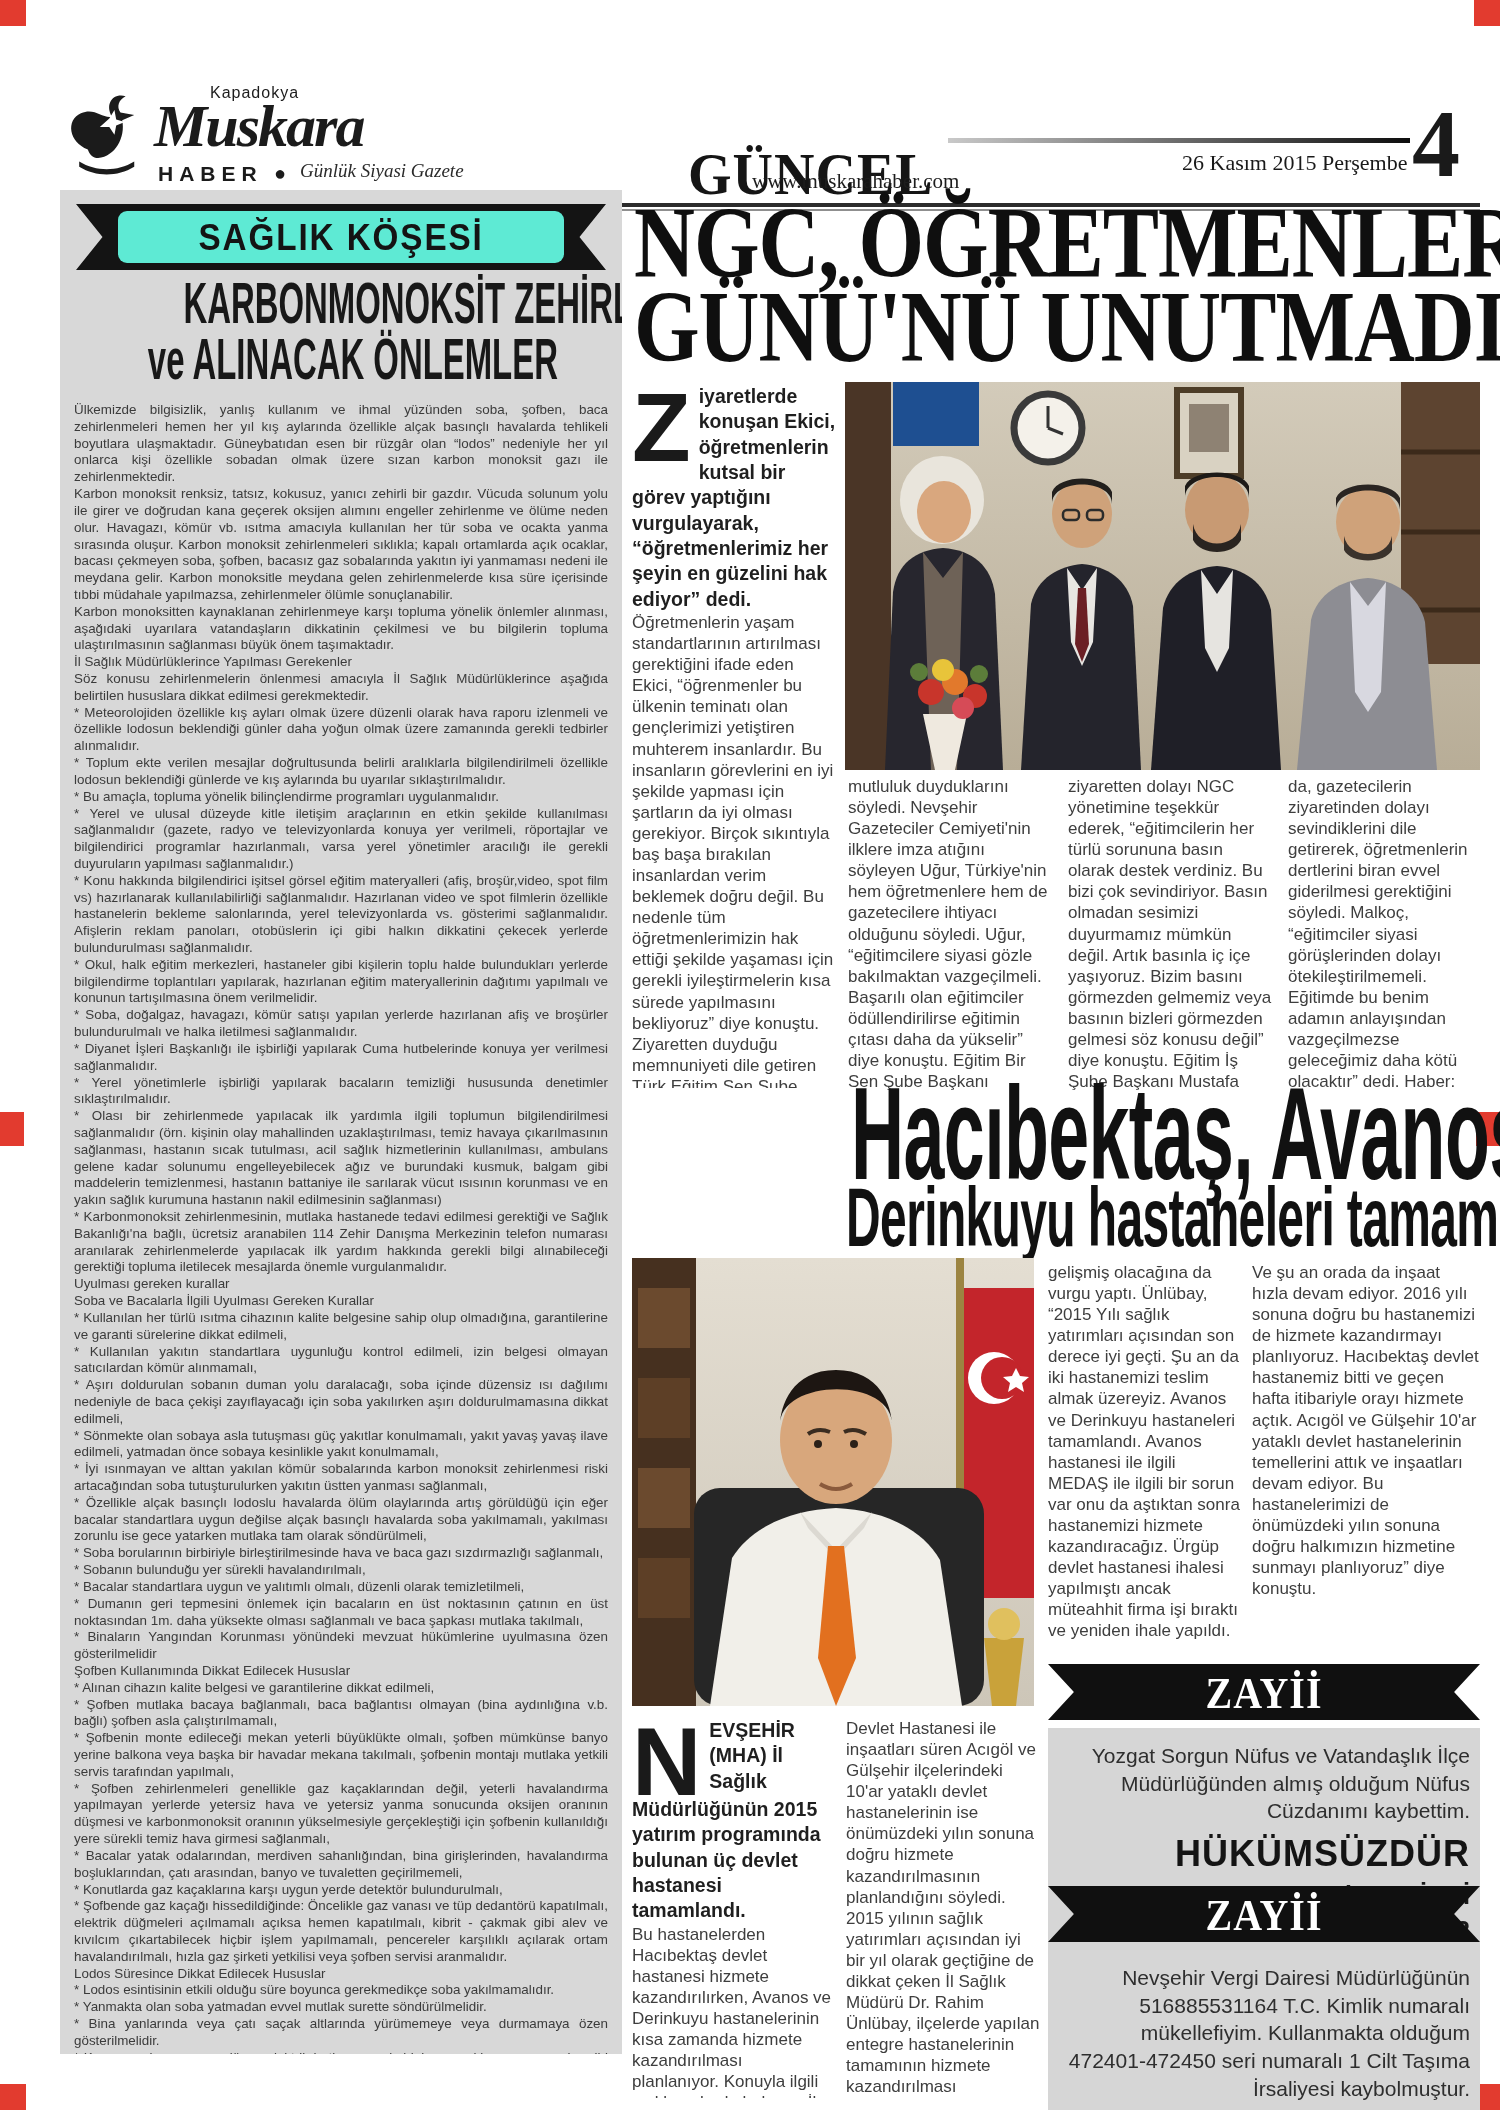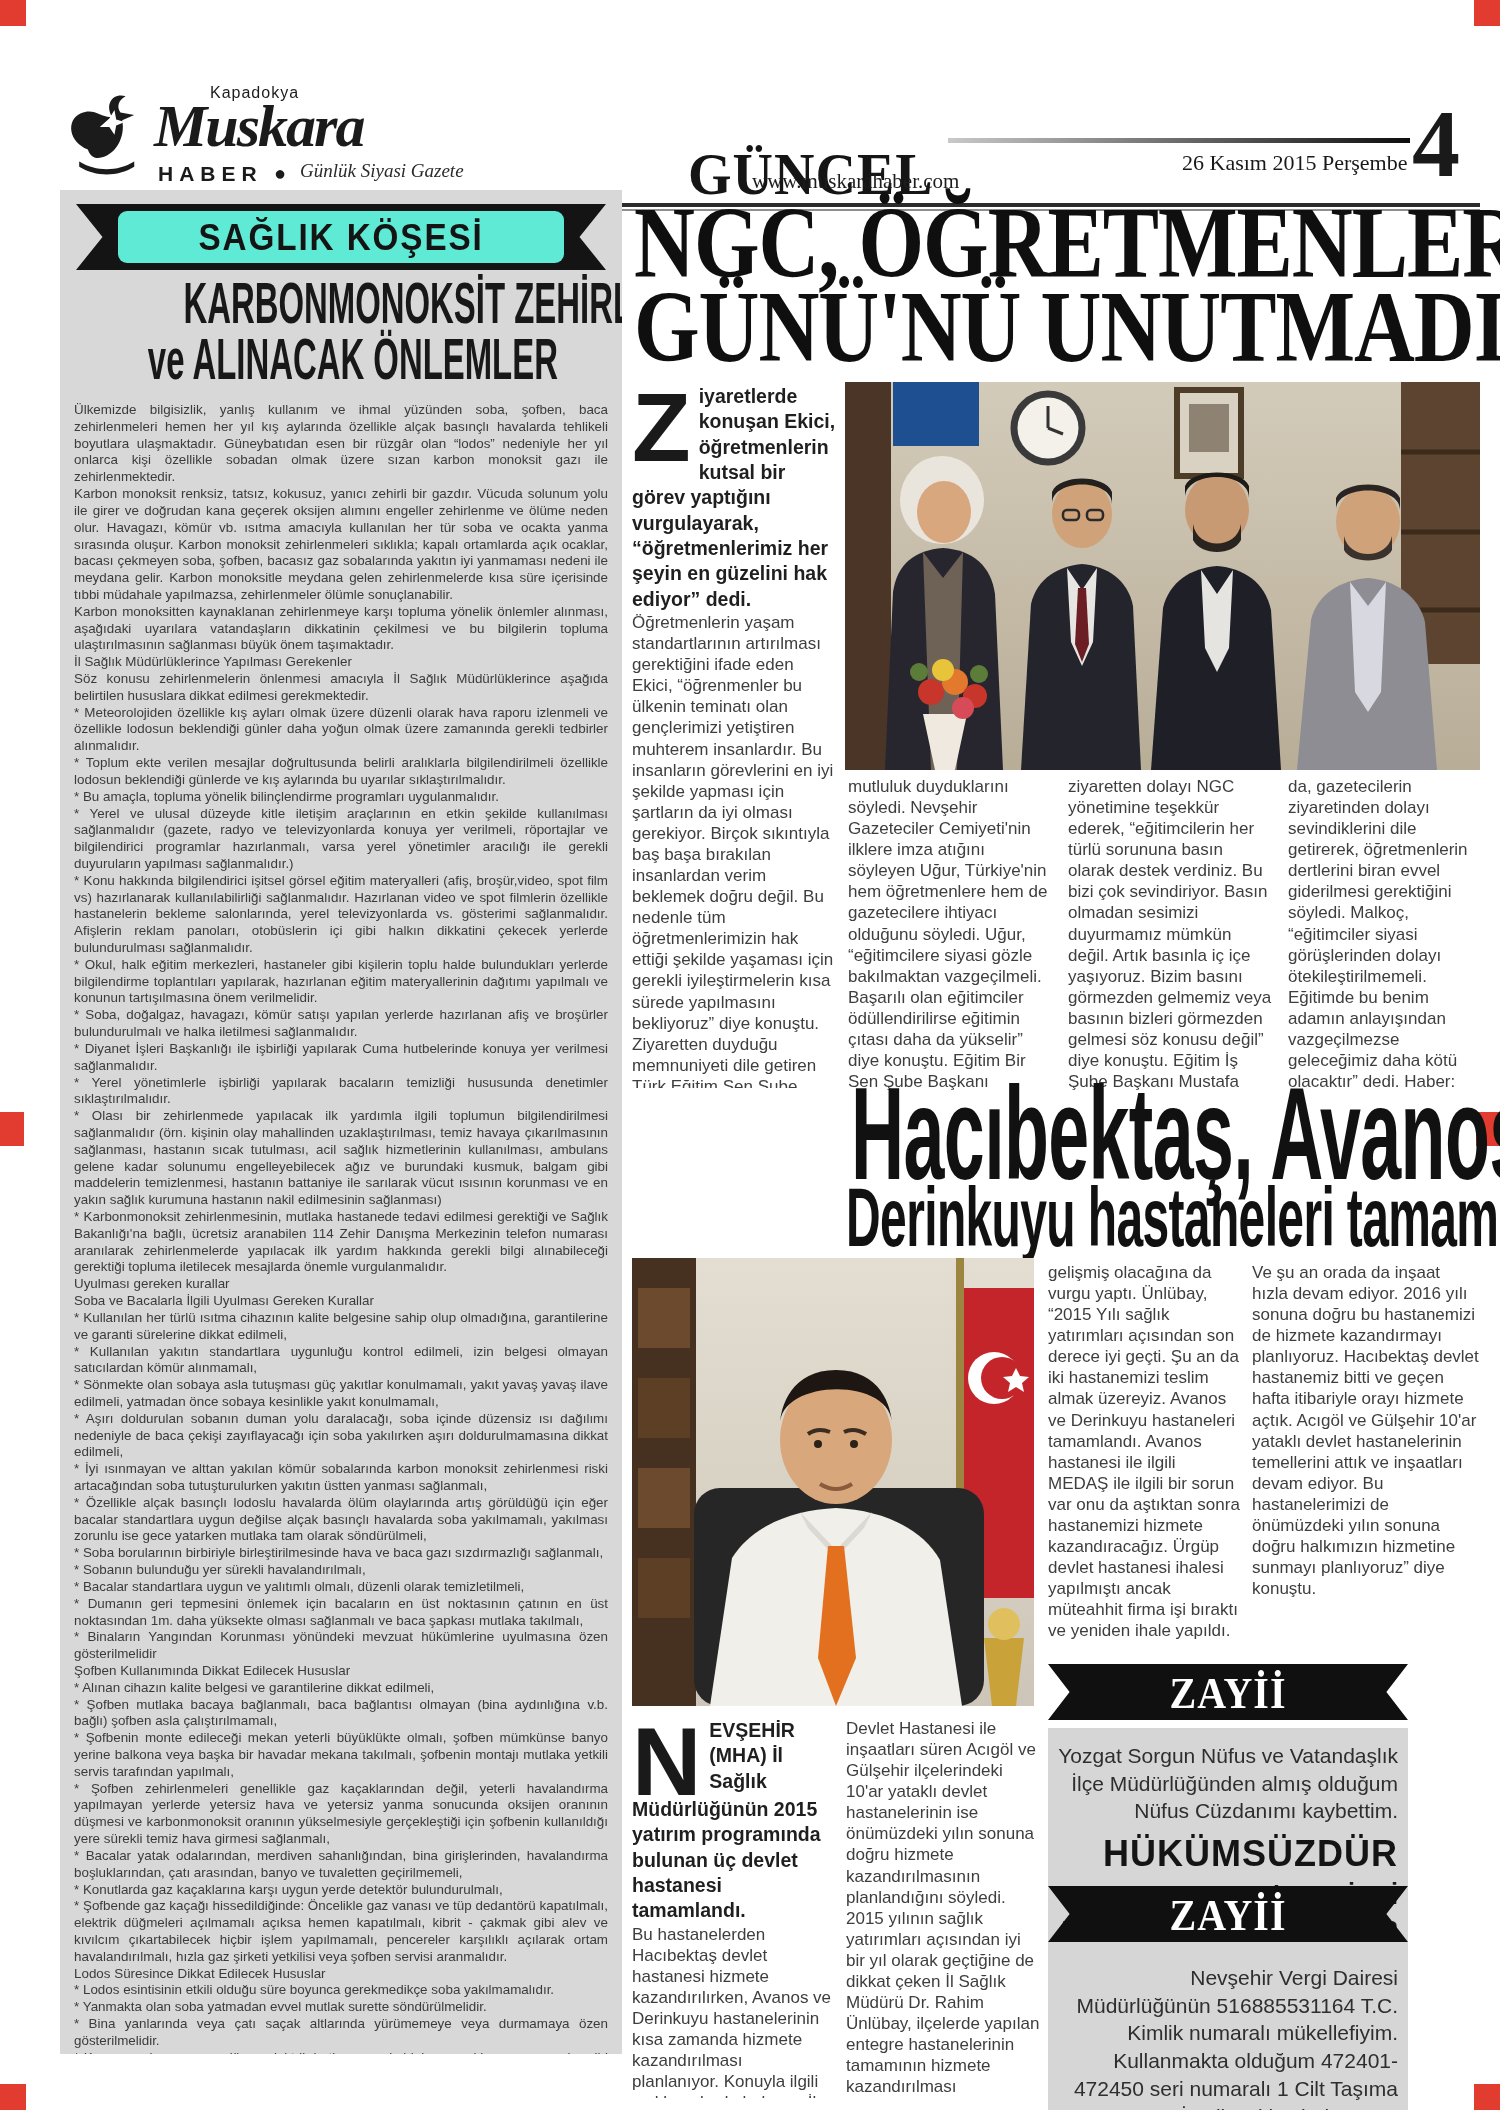--- a/index.html
+++ b/index.html
@@ -56,21 +56,21 @@
   #hac-line1{height:96px;line-height:96px;}
   #hac-line1 span{font-size:115px;transform:scale(0.64,1.14);}
   #hac-line2{height:66px;line-height:66px;}
   #hac-line2 span{font-size:75px;transform:scale(0.64,1.10);}
 
   
   .photo{position:absolute;overflow:hidden;background:#b9b1a2;}
   .photo svg{display:block;}
 
   
-  .notice{position:absolute;left:1048px;width:360px;}
+  .notice{position:absolute;left:1048px;width:432px;}
   .ribbon{height:56px;background:#101010;clip-path:polygon(0 0,100% 0,94% 50%,100% 100%,0 100%,6% 50%);
           display:flex;align-items:center;justify-content:center;}
   .ribbon span{color:#ffffff;font-family:"Liberation Serif",serif;font-weight:bold;font-size:40px;
                letter-spacing:1px;display:inline-block;transform:scaleY(1.12);}
   .notice-body{background:#d6d6d6;margin-top:8px;padding:14px 10px 16px;text-align:right;color:#2e2e2e;}
   .notice-line{font-size:21px;line-height:1.32;}
   .notice-strong1{font-size:36px;font-weight:bold;margin-top:8px;color:#141414;letter-spacing:1px;}
   .notice-strong2{font-size:25px;font-weight:bold;margin-top:6px;color:#1a1a1a;}
 </style>
 </head>
@@ -135,22 +135,22 @@
         <p>* Okul, halk eğitim merkezleri, hastaneler gibi kişilerin toplu halde bulundukları yerlerde bilgilendirme toplantıları yapılarak, hazırlanan eğitim materyallerinin dağıtımı yapılmalı ve konunun tartışılmasına önem verilmelidir.</p>
         <p>* Soba, doğalgaz, havagazı, kömür satışı yapılan yerlerde hazırlanan afiş ve broşürler bulundurulmalı ve halka iletilmesi sağlanmalıdır.</p>
         <p>* Diyanet İşleri Başkanlığı ile işbirliği yapılarak Cuma hutbelerinde konuya yer verilmesi sağlanmalıdır.</p>
         <p>* Yerel yönetimlerle işbirliği yapılarak bacaların temizliği hususunda denetimler sıklaştırılmalıdır.</p>
         <p>* Olası bir zehirlenmede yapılacak ilk yardımla ilgili toplumun bilgilendirilmesi sağlanmalıdır (örn. kişinin olay mahallinden uzaklaştırılması, temiz havaya çıkarılmasının sağlanması, hastanın sıcak tutulması, acil sağlık hizmetlerinin kullanılması, ambulans gelene kadar solunumu engelleyebilecek ağız ve burundaki kusmuk, balgam gibi maddelerin temizlenmesi, hastanın battaniye ile sarılarak vücut ısısının korunması ve en yakın sağlık kurumuna hastanın nakil edilmesinin sağlanması)</p>
         <p>* Karbonmonoksit zehirlenmesinin, mutlaka hastanede tedavi edilmesi gerektiği ve Sağlık Bakanlığı'na bağlı, ücretsiz aranabilen 114 Zehir Danışma Merkezinin telefon numarası aranılarak zehirlenmelerde yapılacak ilk yardım hakkında gerekli bilgi alınabileceği gerektiği topluma iletilecek mesajlarda önemle vurgulanmalıdır.</p>
         <p>Uyulması gereken kurallar</p>
         <p>Soba ve Bacalarla İlgili Uyulması Gereken Kurallar</p>
         <p>* Kullanılan her türlü ısıtma cihazının kalite belgesine sahip olup olmadığına, garantilerine ve garanti sürelerine dikkat edilmeli,</p>
         <p>* Kullanılan yakıtın standartlara uygunluğu kontrol edilmeli, izin belgesi olmayan satıcılardan kömür alınmamalı,</p>
+        <p>* Aşırı doldurulan sobanın duman yolu daralacağı, soba içinde düzensiz ısı dağılımı nedeniyle de baca çekişi zayıflayacağı için soba yakılırken aşırı doldurulmamasına dikkat edilmeli,</p>
         <p>* Sönmekte olan sobaya asla tutuşması güç yakıtlar konulmamalı, yakıt yavaş yavaş ilave edilmeli, yatmadan önce sobaya kesinlikle yakıt konulmamalı,</p>
-        <p>* Aşırı doldurulan sobanın duman yolu daralacağı, soba içinde düzensiz ısı dağılımı nedeniyle de baca çekişi zayıflayacağı için soba yakılırken aşırı doldurulmamasına dikkat edilmeli,</p>
         <p>* İyi ısınmayan ve alttan yakılan kömür sobalarında karbon monoksit zehirlenmesi riski artacağından soba tutuşturulurken yakıtın üstten yanması sağlanmalı,</p>
         <p>* Özellikle alçak basınçlı lodoslu havalarda ölüm olaylarında artış görüldüğü için eğer bacalar standartlara uygun değilse alçak basınçlı havalarda soba yakılmamalı, yakılması zorunlu ise gece yatarken mutlaka tam olarak söndürülmeli,</p>
         <p>* Soba borularının birbiriyle birleştirilmesinde hava ve baca gazı sızdırmazlığı sağlanmalı,</p>
         <p>* Sobanın bulunduğu yer sürekli havalandırılmalı,</p>
         <p>* Bacalar standartlara uygun ve yalıtımlı olmalı, düzenli olarak temizletilmeli,</p>
         <p>* Dumanın geri tepmesini önlemek için bacaların en üst noktasının çatının en üst noktasından 1m. daha yüksekte olması sağlanmalı ve baca şapkası mutlaka takılmalı,</p>
         <p>* Binaların Yangından Korunması yönündeki mevzuat hükümlerine uyulmasına özen gösterilmelidir</p>
         <p>Şofben Kullanımında Dikkat Edilecek Hususlar</p>
         <p>* Alınan cihazın kalite belgesi ve garantilerine dikkat edilmeli,</p>
         <p>* Şofben mutlaka bacaya bağlanmalı, baca bağlantısı olmayan (bina aydınlığına v.b. bağlı) şofben asla çalıştırılmamalı,</p>

